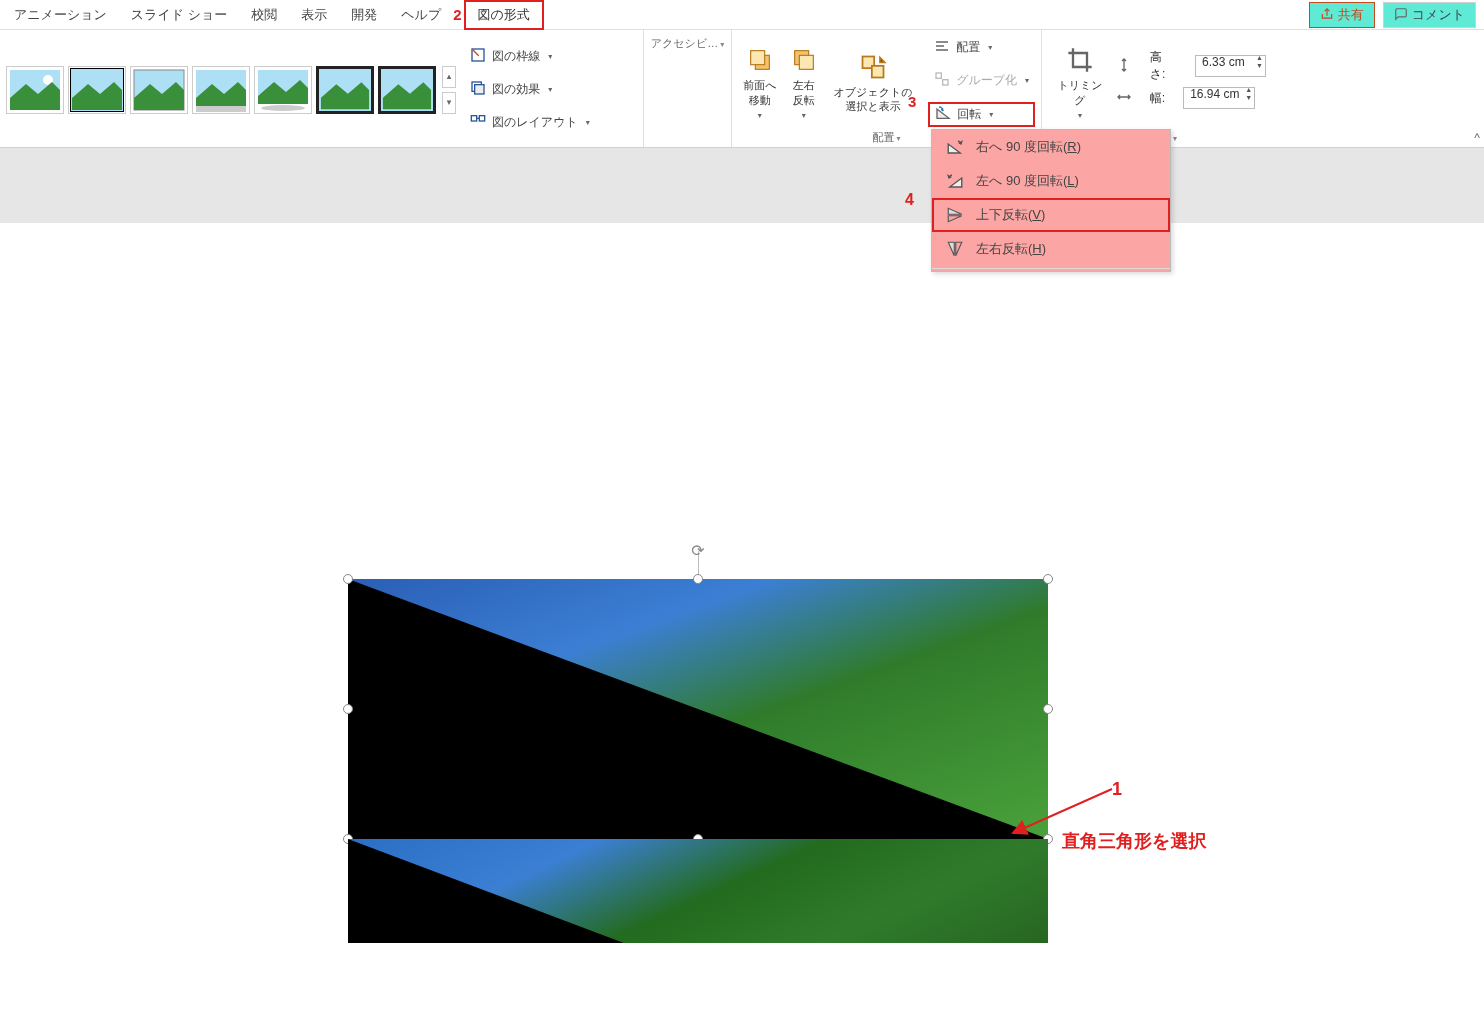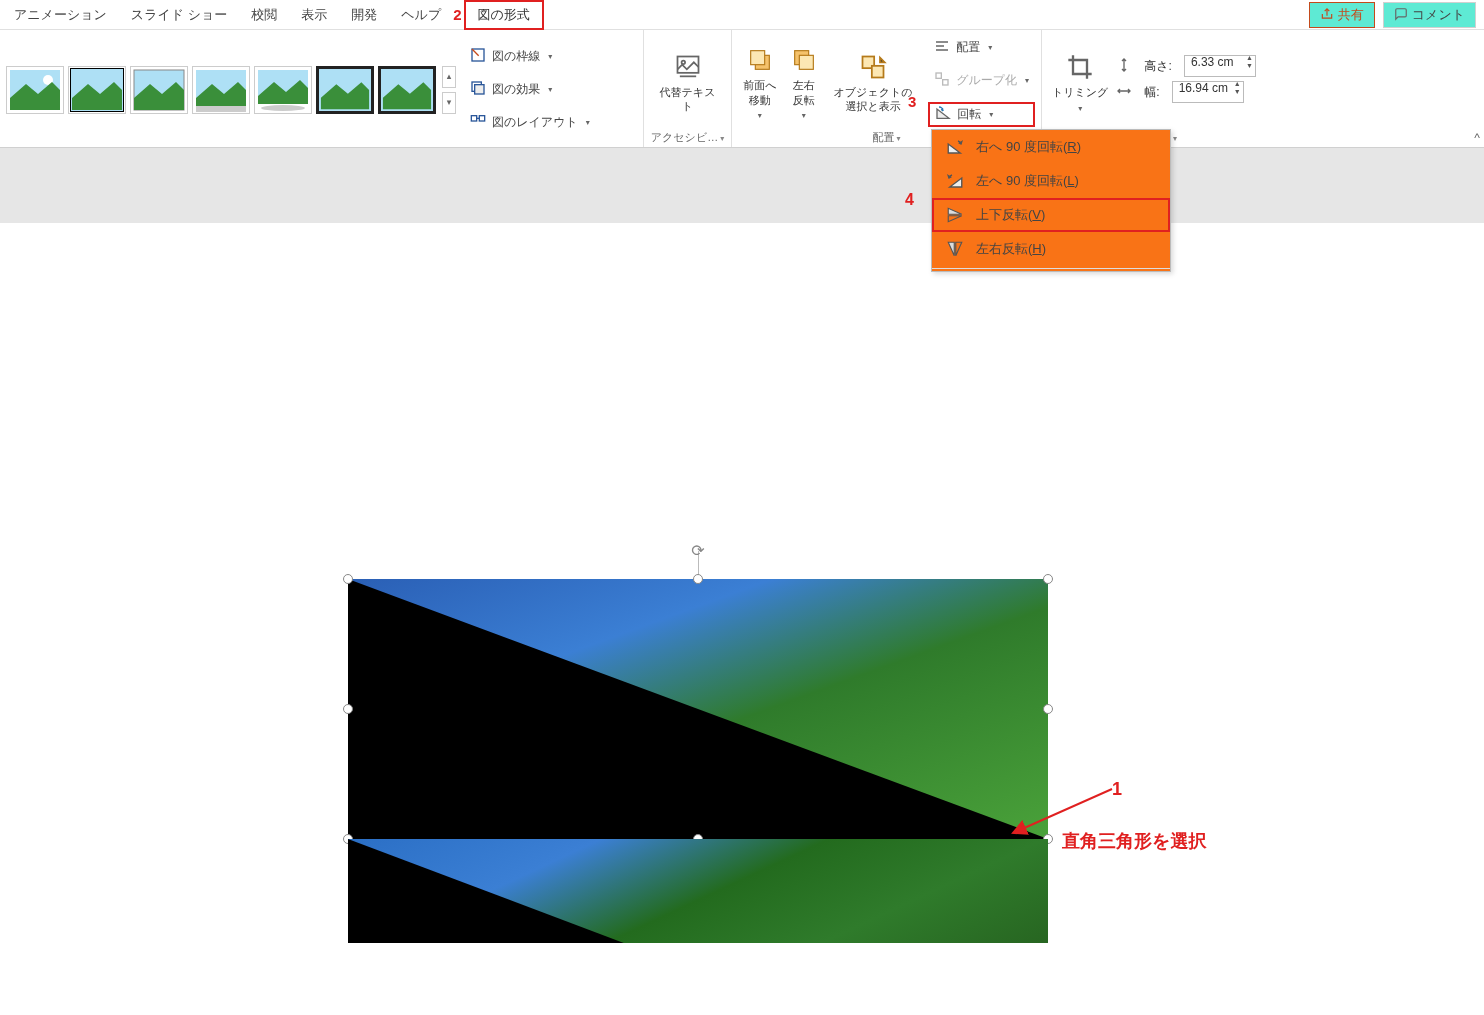--- a/index.html
+++ b/index.html
@@ -32,29 +32,29 @@
 .vbtn { display: flex; align-items: center; gap: 6px; font-size: 12px; padding: 2px 6px; color: #444; white-space: nowrap; }
 .vbtn .caret { font-size: 8px; color: #666; margin-left: 2px; }
 .vbtn.disabled { color: #aaa; }
 .vbtn.highlighted { border: 2px solid #e02020; padding: 1px 5px; }
 
 .big-btn { display: flex; flex-direction: column; align-items: center; gap: 4px; padding: 4px 4px 0; }
 .big-btn .lbl { font-size: 11px; text-align: center; line-height: 1.3; }
 .big-btn .caret { font-size: 8px; color: #666; }
 .big-icon { width: 28px; height: 28px; }
 
-.size-row { display: flex; align-items: center; gap: 12px; font-size: 12px; margin-bottom: 4px; }
+.size-row { display: flex; align-items: center; gap: 18px; font-size: 12px; margin-bottom: 4px; }
 .size-input { width: 72px; height: 22px; border: 1px solid #bbb; background: #fff; display: flex; align-items: center; justify-content: space-between; padding: 0 2px 8px 6px; font-size: 12px; }
 .size-spin { display: flex; flex-direction: column; }
 .size-spin span { font-size: 7px; line-height: 8px; color: #555; }
 
 .collapse-caret { position: absolute; right: 4px; bottom: 2px; font-size: 12px; color: #666; }
 
 
-.menu { position: absolute; top: 129px; left: 931px; width: 240px; background: #f97316; border: 1px solid #bbb; box-shadow: 2px 2px 5px rgba(0,0,0,.15); z-index: 20; }
+.menu { position: absolute; top: 129px; left: 931px; width: 240px; background: #fca5a5; border: 1px solid #bbb; box-shadow: 2px 2px 5px rgba(0,0,0,.15); z-index: 20; }
 .menu-item { display: flex; align-items: center; gap: 12px; padding: 8px 14px; font-size: 13px; color: #444; }
 .menu-item.highlighted { border: 2px solid #e02020; padding: 6px 12px; }
 .menu-sep { border-top: 1px solid #ddd; margin: 2px 0; }
 .mi-icon { width: 18px; height: 18px; display: flex; align-items: center; justify-content: center; }
 .menu-annot { position: absolute; top: 191px; left: 905px; font-weight: bold; font-size: 16px; color: #e02020; z-index: 21; }
 .rotate-annot { position: absolute; top: 93px; left: 908px; font-weight: bold; font-size: 15px; color: #e02020; z-index: 6; }
 
 
 .stage-bg { background: #e6e6e6; height: 75px; }
 .slide-area { background: #fff; margin: 0 auto; width: 1220px; min-height: 720px; position: relative; padding-top: 80px; }
@@ -198,31 +198,20 @@
                 <path d="M10 8h4"></path>
               </svg></span>
           <span>図のレイアウト</span>
             <span class="caret">▾</span>
         </div>
       </div>
     </div>
   </div>
 
   <div class="ribbon-group" style="flex:0 0 88px;">
-    <div class="ribbon-group-body" style="justify-content:center;">
-      <div class="big-btn">
-        <span class="big-icon"><svg width="28" height="28" viewBox="0 0 24 24" fill="none" stroke="#666" stroke-width="1.5">
-              <rect x="3" y="3" width="18" height="14"></rect>
-              <circle cx="8" cy="8" r="1.5"></circle>
-              <path d="M3 14l4-4 4 4 6-6 4 4"></path>
-              <path d="M5 20h14"></path>
-            </svg></span>
-        <span class="lbl">代替テキスト</span>
-      </div>
-    </div>
     <div class="ribbon-group-label">アクセシビ…</div>
   </div>
 
   <div class="ribbon-group" style="flex:0 0 310px;">
     <div class="ribbon-group-body">
       <div class="big-btn">
         <span class="big-icon"><svg width="28" height="28" viewBox="0 0 24 24" fill="#f5c26b" stroke="#b57a1a" stroke-width="1">
               <rect x="8" y="8" width="12" height="12"></rect>
               <rect x="4" y="4" width="12" height="12" fill="#fce7b3"></rect>
             </svg></span>

